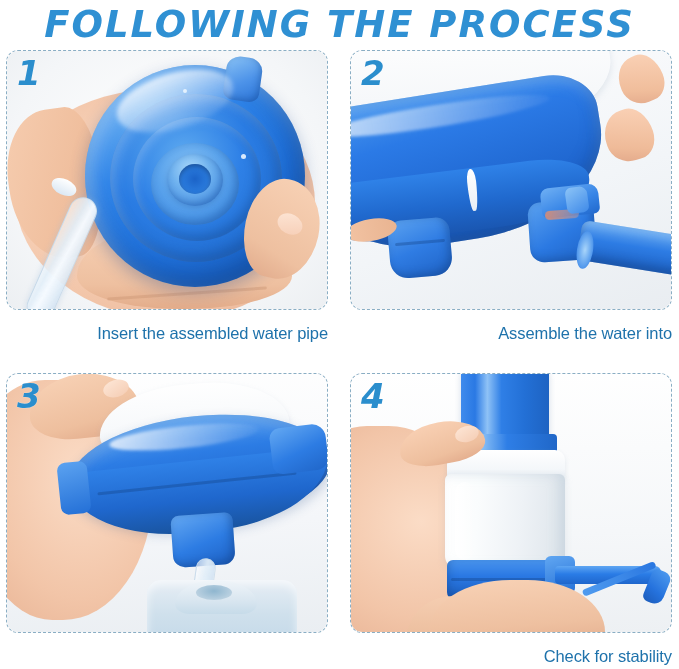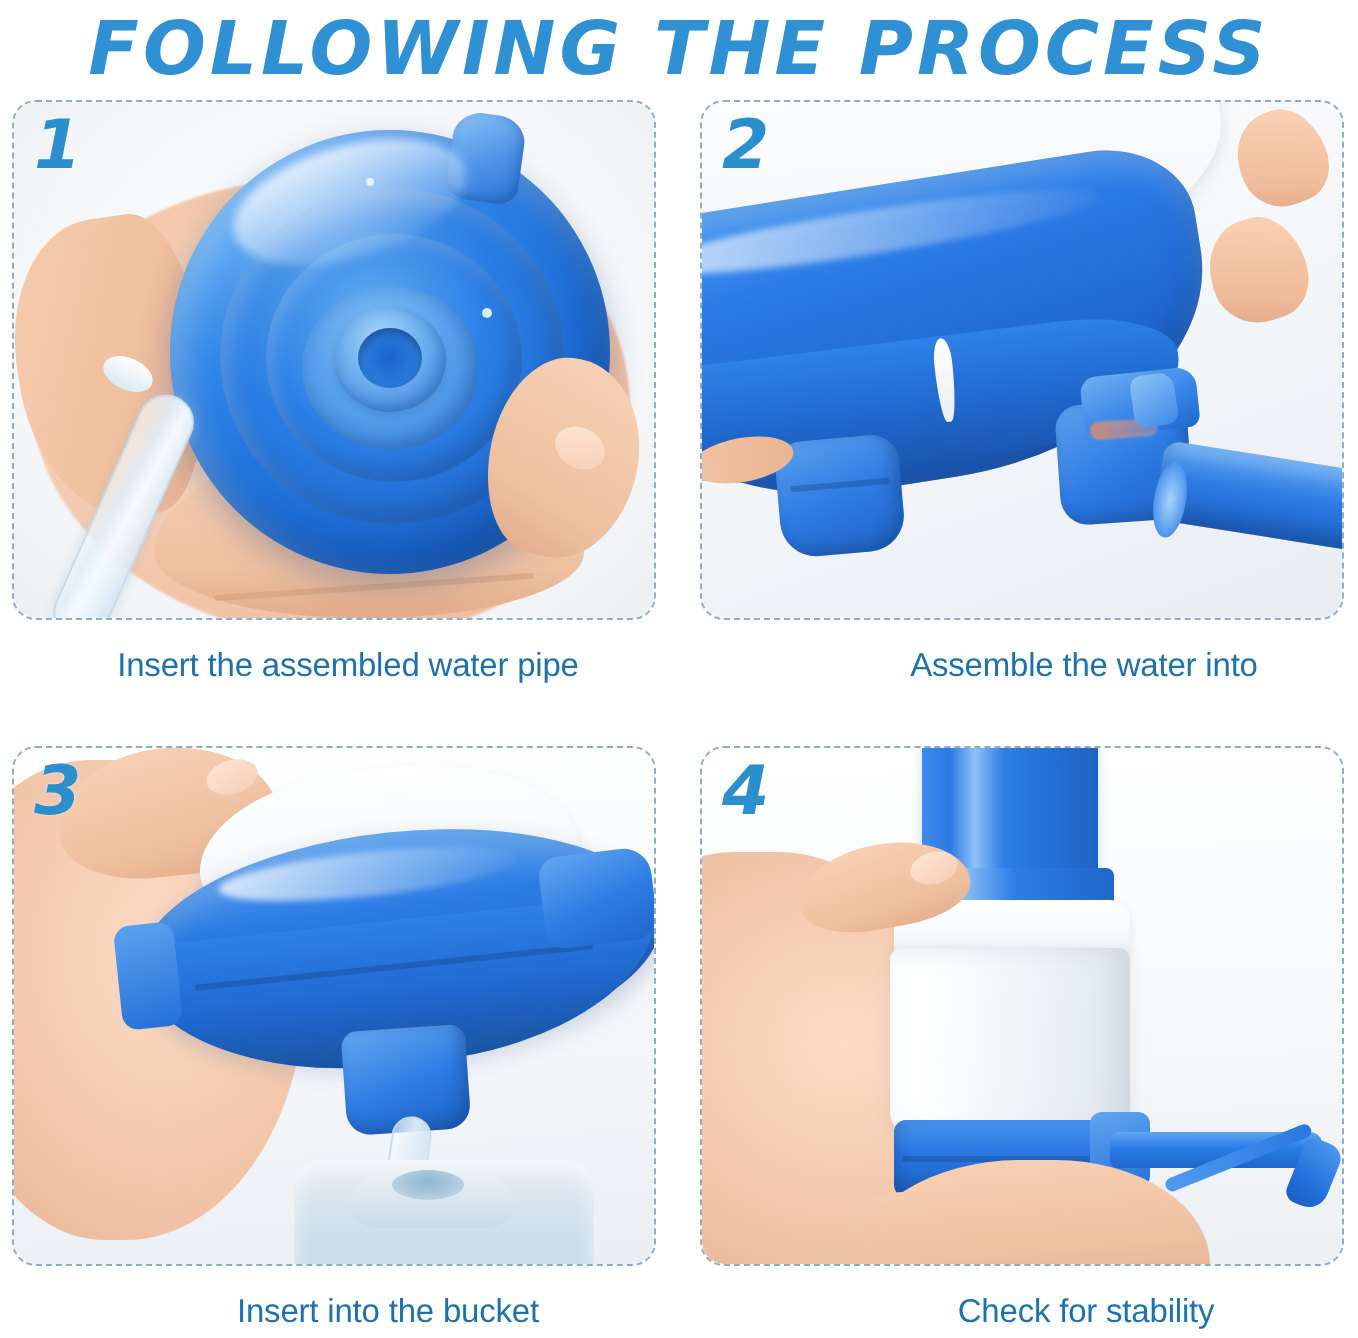--- a/index.html
+++ b/index.html
@@ -80,21 +80,21 @@
     text-shadow: 0 0 1px rgba(255,255,255,.9);
   }
 
   .caption {
     margin-top: 13px;
     font-family: "Liberation Sans", sans-serif;
     font-size: 16.5px;
     font-weight: 400;
     color: #1e72ab;
     letter-spacing: -0.1px;
-    text-align: center;
+    text-align: right;
     line-height: 20px;
   }
   .caption.indent-1 { padding-left: 14px; }
   .caption.indent-2 { padding-left: 62px; }
   .caption.indent-3 { padding-left: 54px; }
   .caption.indent-4 { padding-left: 64px; }
 
   
   .p1-bg { position:absolute; inset:0; background:
       radial-gradient(ellipse at 50% 45%, #ffffff 0%, #f4f6f8 70%, #eceff2 100%); }
@@ -721,21 +721,20 @@
         <div class="p3-tab-right"></div>
         <div class="p3-tab-left"></div>
         <div class="p3-outlet"></div>
         <div class="p3-tube"></div>
         <div class="p3-bottle"></div>
         <div class="p3-bottle-neck"></div>
         <div class="p3-bottle-hole"></div>
       </div>
       <div class="step-number">3</div>
     </div>
-    <div class="caption indent-3">Insert into the bucket</div>
   </div>
 
   <div class="step-cell col-right row-bottom">
     <div class="photo-frame">
       <div class="photo-inner">
         <div class="p4-bg"></div>
         <div class="p4-hand-left"></div>
         <div class="p4-piston"></div>
         <div class="p4-piston-flare"></div>
         <div class="p4-collar"></div>

